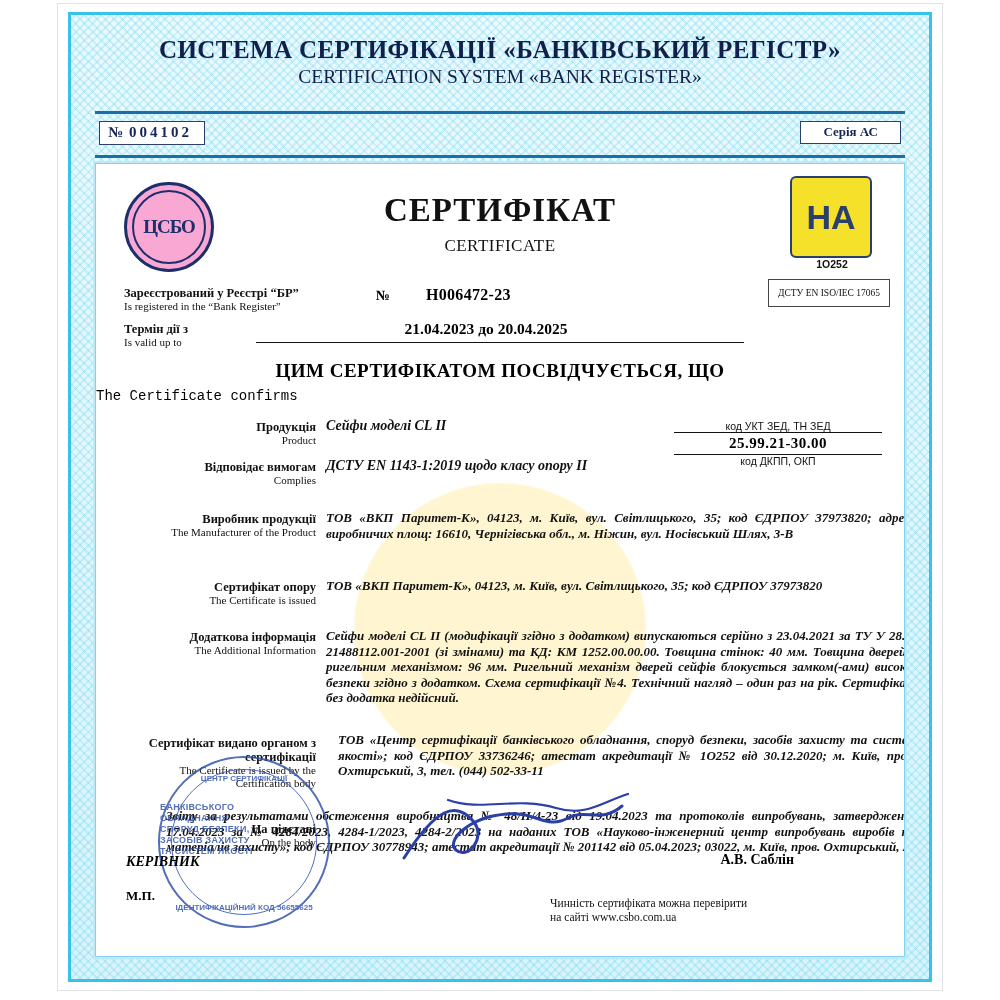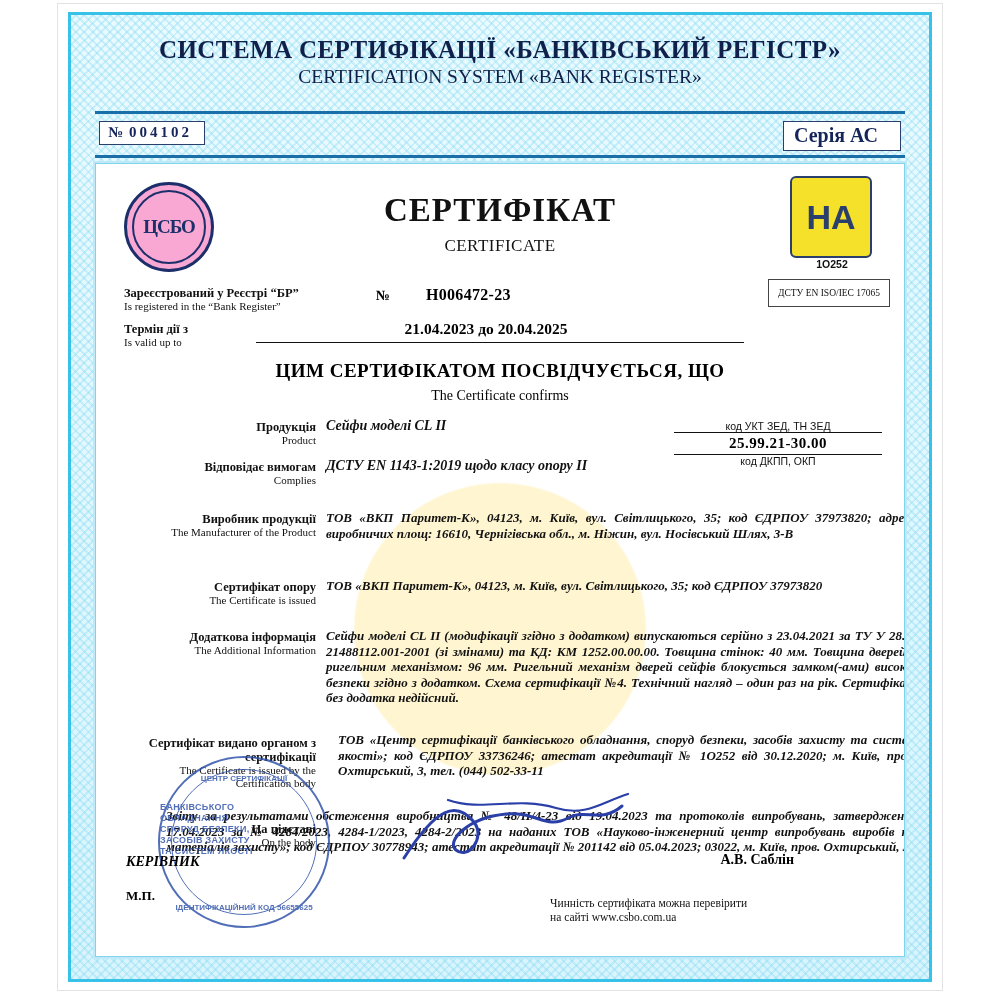--- a/index.html
+++ b/index.html
@@ -54,22 +54,22 @@
     position:absolute;left:4px;top:2px;
     border:1px solid #2a3f6b;background:#ffffff;
     padding:2px 12px 3px 8px;
     font-size:15px;font-weight:bold;color:#15255a;letter-spacing:3px;
     white-space:nowrap;
   }
   .numbox .lbl{letter-spacing:0;margin-right:6px;font-weight:bold;}
   .serbox{
     position:absolute;right:4px;top:2px;
     border:1px solid #2a3f6b;background:#ffffff;
-    padding:2px 22px 3px 10px;
-    font-size:20px;font-weight:bold;color:#15255a;white-space:nowrap;
+    padding:2px 22px 3px 22px;
+    font-size:13px;font-weight:bold;color:#15255a;white-space:nowrap;
   }
   .rule2{
     position:absolute;left:24px;right:24px;top:140px;height:3px;background:#1b6fa8;
   }
 
   
   .content{position:absolute;inset:0;}
   .wm{
     position:absolute;left:50%;top:300px;transform:translateX(-50%);
     width:330px;height:330px;border-radius:50%;
@@ -131,22 +131,23 @@
   }
   .underline-a{
     position:absolute;left:160px;right:160px;top:178px;border-bottom:1px solid #111;
   }
 
   .confirm-ua{
     position:absolute;left:0;right:0;top:196px;text-align:center;
     font-size:19px;font-weight:bold;letter-spacing:.5px;
   }
   .confirm-en{
-    position:absolute;left:0;right:0;top:224px;text-align:center;
+    position:absolute;left:0;right:0;top:224px;text-align:left;
     font-size:14px;
+    font-family:Liberation Mono, monospace;
   }
 
   
   .field{position:absolute;}
   .field .k{position:absolute;left:0;top:0;width:190px;text-align:right;}
   .field .v{
     position:absolute;left:200px;font-style:italic;font-weight:bold;
     font-size:13px;line-height:15.5px;color:#111;
   }
   .v-just{text-align:justify;}

